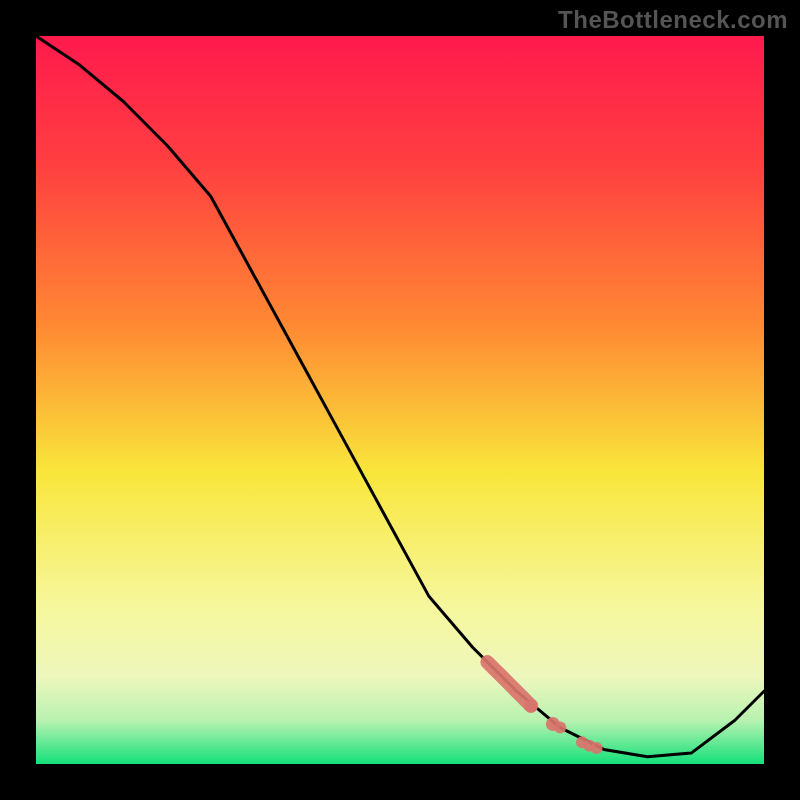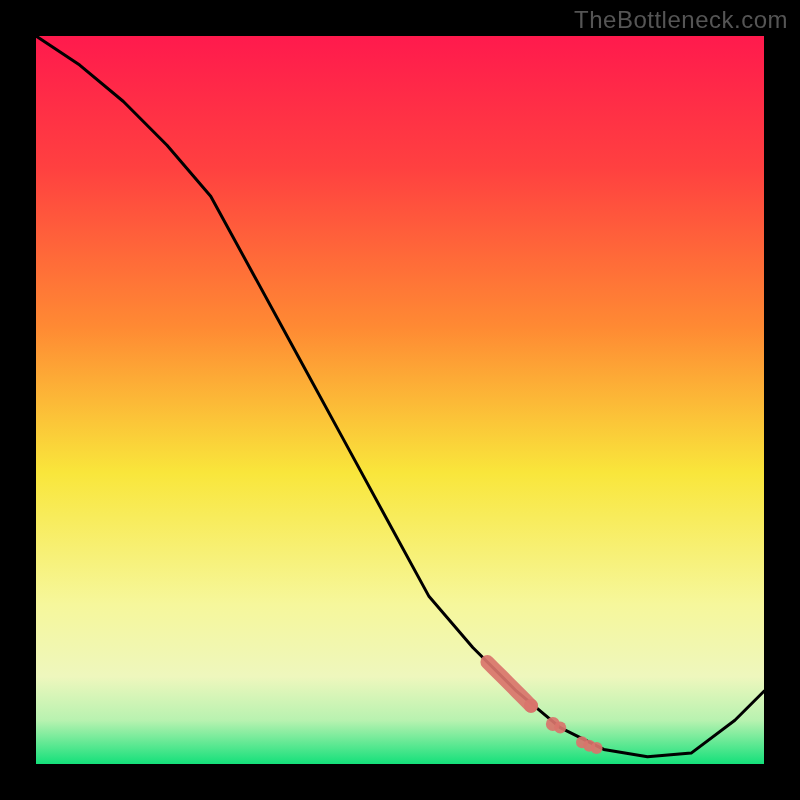--- a/index.html
+++ b/index.html
@@ -18,21 +18,21 @@
     width: 800px;
     height: 800px;
     box-sizing: border-box;
   }
   .watermark {
     position: absolute;
     top: 6px;
     right: 12px;
     color: #555555;
     font-size: 24px;
-    font-weight: 400;
+    font-weight: 700;
     letter-spacing: 0.5px;
     user-select: none;
   }
   svg {
     display: block;
   }
 </style>
 </head>
 <body>
 

